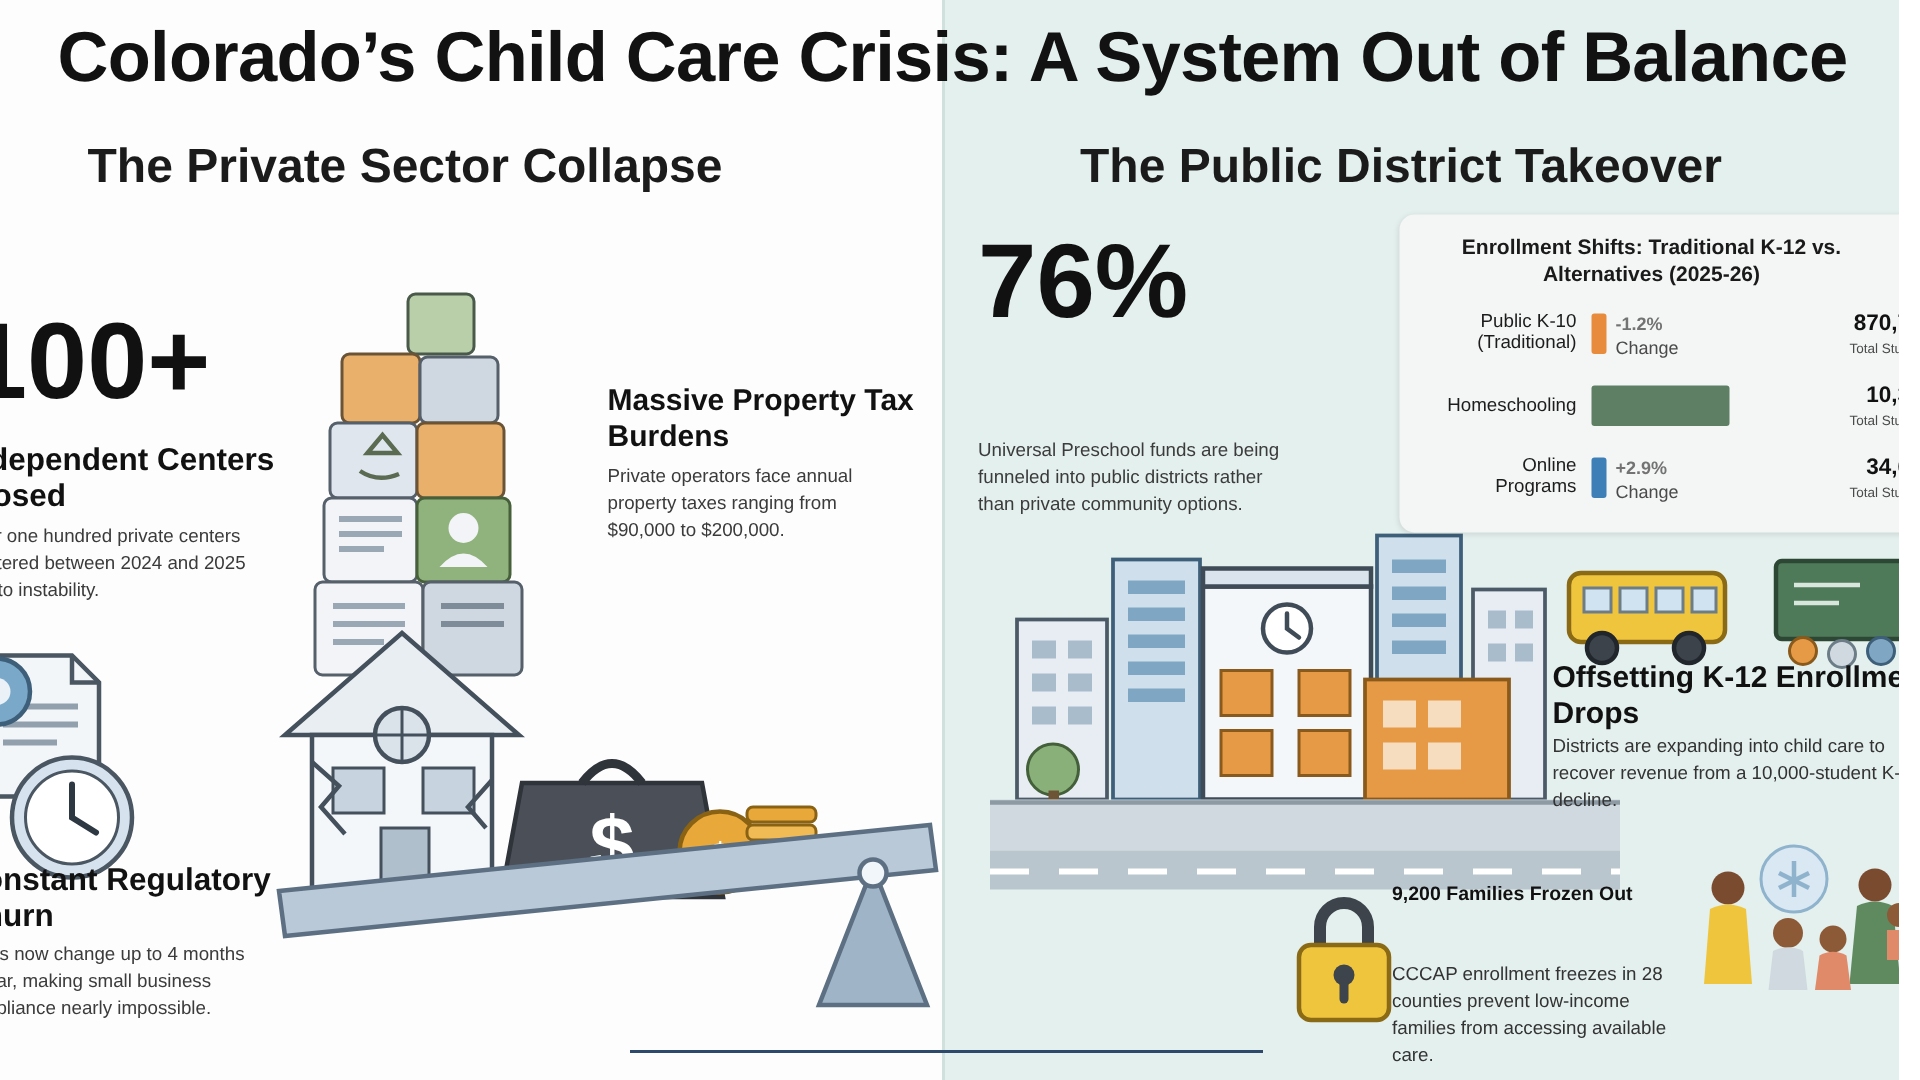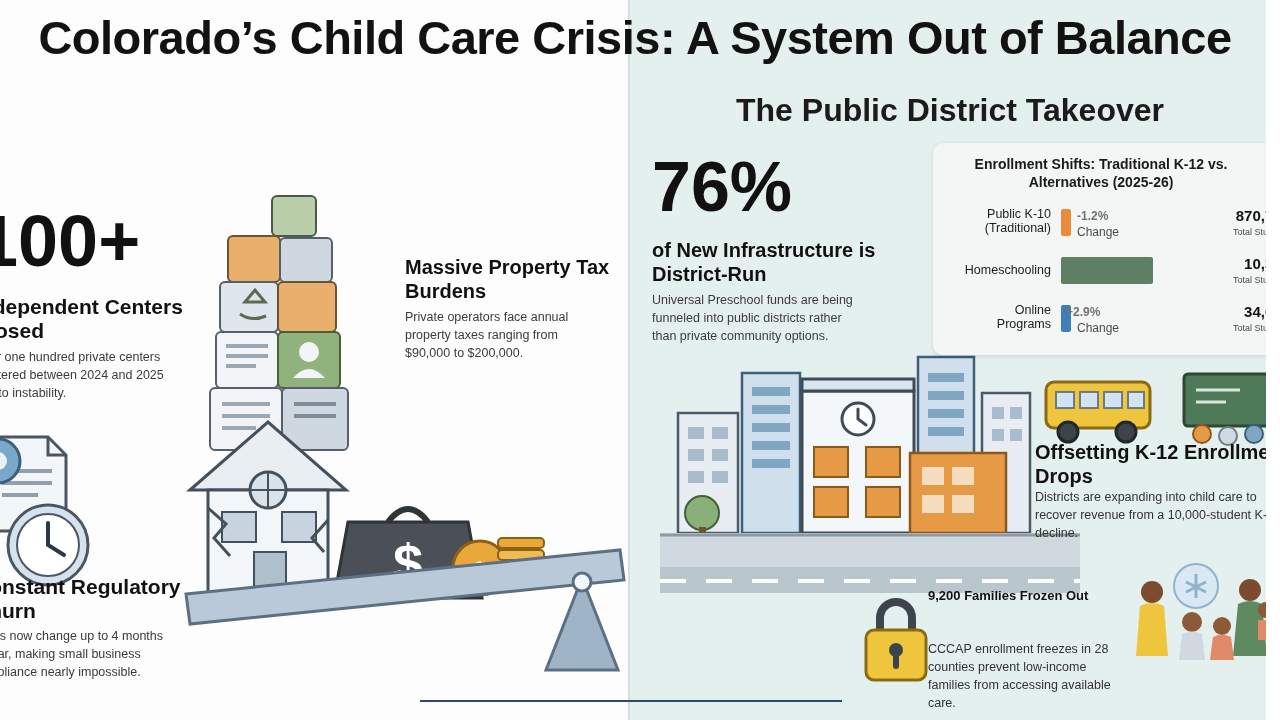--- a/index.html
+++ b/index.html
@@ -21,21 +21,21 @@
     position:absolute;left:-10px;top:10px;width:1290px;
     text-align:center;
     font-size:47px;font-weight:bold;color:#121212;
     letter-spacing:-0.5px;white-space:nowrap;
   }
   .sub-left{
     position:absolute;left:0;top:92px;width:540px;text-align:center;
     font-size:32px;font-weight:bold;color:#1b1b1b;white-space:nowrap;
   }
   .sub-right{
-    position:absolute;left:660px;top:92px;width:580px;text-align:center;
+    position:absolute;left:644px;top:92px;width:580px;text-align:center;
     font-size:32px;font-weight:bold;color:#1b1b1b;white-space:nowrap;
   }
 
   
   .stat-100{
     position:absolute;left:-22px;top:205px;
     font-size:72px;font-weight:bold;color:#111;line-height:1;
   }
   .stat-100-label{
     position:absolute;left:-26px;top:295px;width:215px;
@@ -139,20 +139,21 @@
 </head>
 <body>
 
 <div id="stage">
 
   <div class="half-left"></div>
   <div class="half-right"></div>
   <div class="divider"></div>
 
   <div class="main-title">Colorado’s Child Care Crisis: A System Out of Balance</div>
+  <div class="sub-left">The Private Sector Collapse</div>
   <div class="sub-right">The Public District Takeover</div>
 
   <svg width="520" height="520" viewBox="0 0 520 520" style="position:absolute;left:150px;top:190px;">
 
     <rect x="122" y="6" width="44" height="40" rx="5" fill="#b9cfa9" stroke="#4a5a4a" stroke-width="2"></rect>
     <rect x="78" y="46" width="52" height="46" rx="5" fill="#e8b06a" stroke="#6b5436" stroke-width="2"></rect>
     <rect x="130" y="48" width="52" height="44" rx="5" fill="#cfd7e0" stroke="#56606b" stroke-width="2"></rect>
     <rect x="70" y="92" width="58" height="50" rx="5" fill="#dfe6ee" stroke="#56606b" stroke-width="2"></rect>
     <rect x="128" y="92" width="58" height="50" rx="5" fill="#e8b06a" stroke="#6b5436" stroke-width="2"></rect>
 
@@ -337,21 +338,20 @@
     <path d="M128 60 h18 v20 h-18 z" fill="#e08a6a"></path>
 
     <circle cx="62" cy="62" r="10" fill="#8d5a37"></circle>
     <path d="M52 74 q10 -5 20 0 l3 26 h-26 z" fill="#cfd9df"></path>
 
     <circle cx="92" cy="66" r="9" fill="#8d5a37"></circle>
     <path d="M83 77 q9 -5 18 0 l3 23 h-24 z" fill="#e08a6a"></path>
   </svg>
 
   <div class="stat-76">76%</div>
-  <div class="stat-76-label">of New Infrastructure is District-Run</div>
   <div class="stat-76-body">Universal Preschool funds are being funneled into public districts rather than private community options.</div>
 
   <div class="off-label">Offsetting K-12 Enrollment Drops</div>
   <div class="off-body">Districts are expanding into child care to recover revenue from a 10,000-student K-12 decline.</div>
 
   <div class="fam-label">9,200 Families Frozen Out</div>
   <div class="fam-body">CCCAP enrollment freezes in 28 counties prevent low-income families from accessing available care.</div>
 
   <div class="chart-card">
     <div class="chart-title">Enrollment Shifts: Traditional K-12 vs. Alternatives (2025-26)</div>
@@ -374,21 +374,21 @@
           <div class="cr-bar" style="width: 92px; background: rgb(94, 127, 100);"></div>
           <div class="cr-total" style="top: 4px;">10,367</div>
           <div class="cr-totalsub" style="top: 24px;">Total Students</div>
         </div>
         <div class="chart-row">
           <div class="cr-label" style="top: 4px;">
             <div>Online</div>
             <div>Programs</div>
           </div>
           <div class="cr-bar" style="width: 10px; background: rgb(63, 127, 184);"></div>
-          <div class="cr-change" style="left: 133px; top: 6px;">+2.9%</div>
+          <div class="cr-change" style="left: 144px; top: 6px;">+2.9%</div>
           <div class="cr-changesub" style="left: 144px; top: 22px;">Change</div>
           <div class="cr-total" style="top: 4px;">34,617</div>
           <div class="cr-totalsub" style="top: 24px;">Total Students</div>
         </div>
       </div>
   </div>
 
   <div class="bottom-rule"></div>
   <div class="bottom-rule seg2"></div>
 

